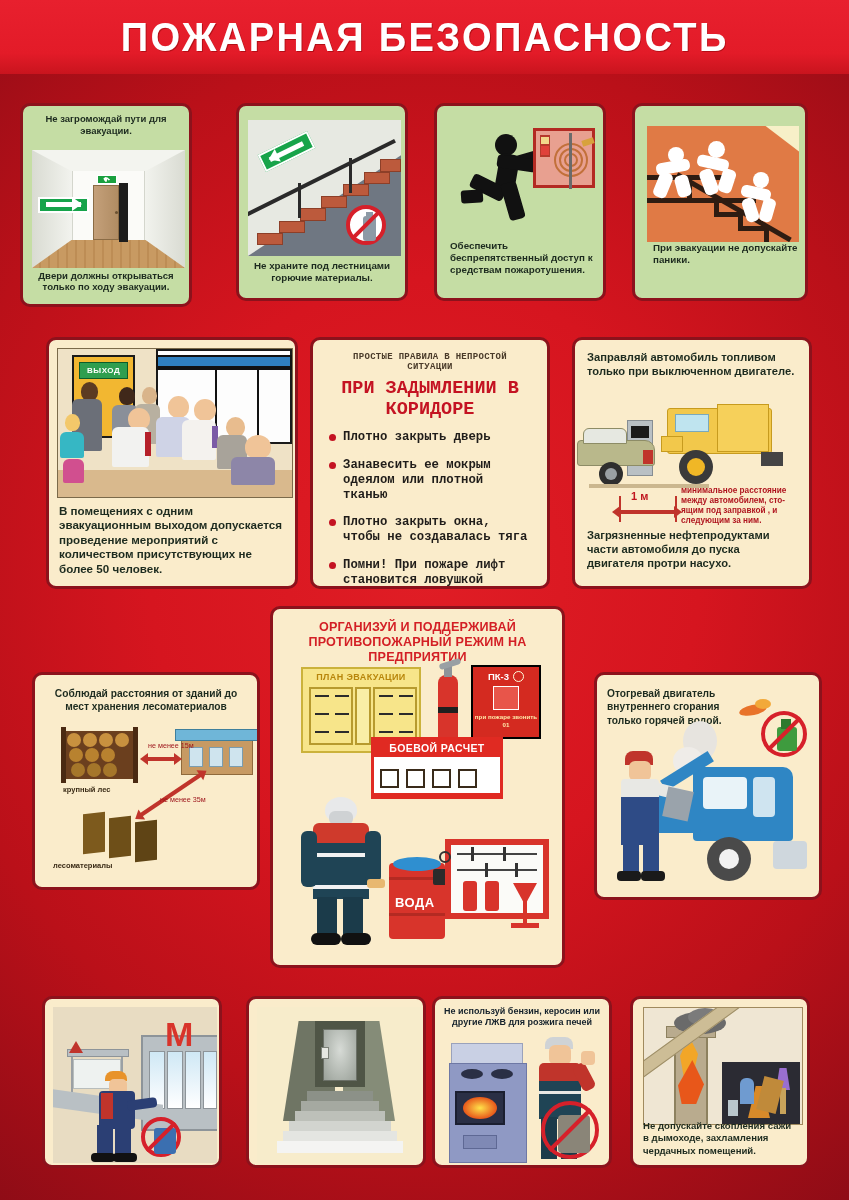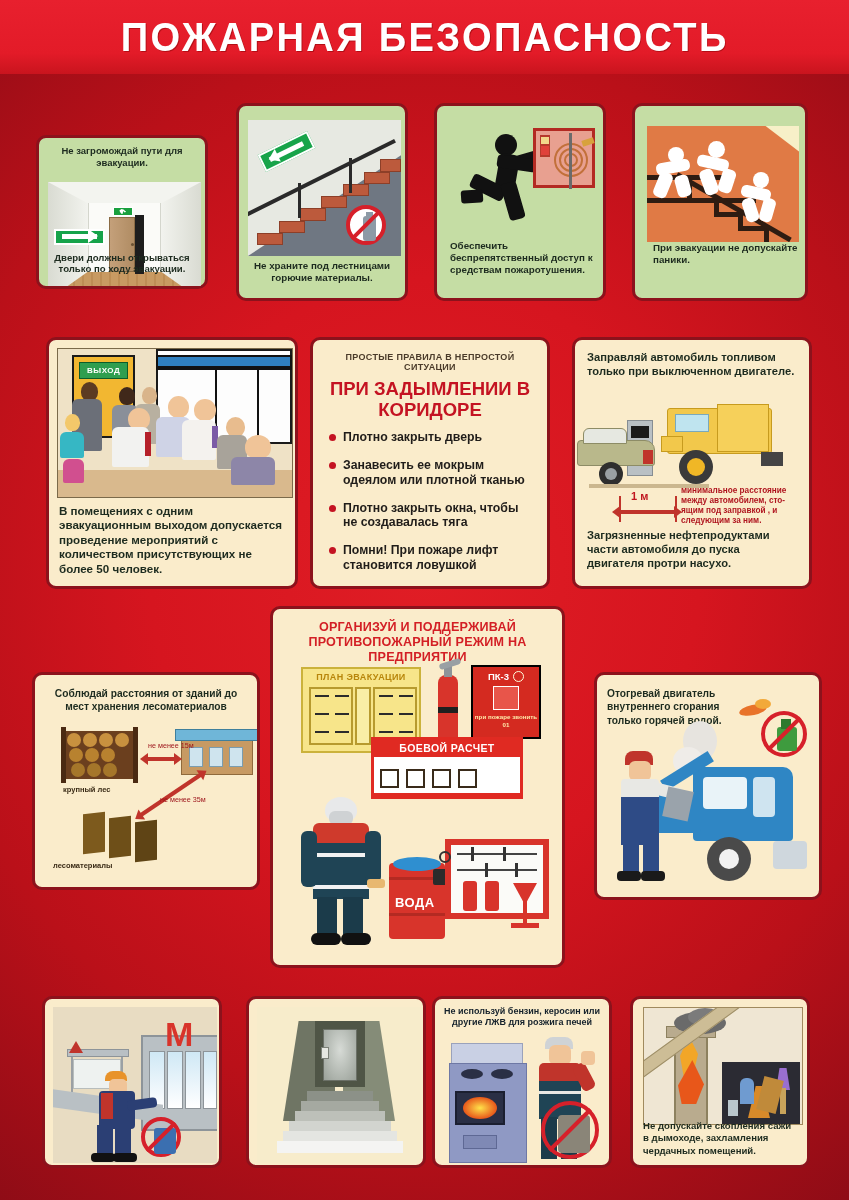--- a/index.html
+++ b/index.html
@@ -157,21 +157,21 @@
 </style>
 </head>
 <body>
 
 <div id="poster">
 
   <div id="header">
     <div class="title">ПОЖАРНАЯ БЕЗОПАСНОСТЬ</div>
   </div>
 
-  <div class="panel green" style="left:36px;top:103px;width:172px;height:154px;margin-top:32px;">
+  <div class="panel green" style="left:20px;top:103px;width:172px;height:204px;">
     <div class="cap" style="padding-top:7px;font-size:9.5px;">Не загромождай пути для эвакуации.</div>
     <div class="art room" style="position:absolute;left:9px;top:44px;width:153px;height:118px;">
       <div class="wallL"></div>
         <div class="wallR"></div>
         <div class="back"></div>
       <div class="floor"></div>
       <div class="doorOpen"></div>
       <div class="door"></div>
         <div class="knob"></div>
       <div class="exitSign"></div>
@@ -294,21 +294,21 @@
       <span class="body" style="left:53%;top:48%;width:34px;height:40px;background:#f4f2ee;"></span>
       <span style="position:absolute;left:66%;top:52%;width:6px;height:22px;background:#7b5ba6;"></span>
       <span class="head" style="left:72%;top:46%;width:19px;height:20px;background:#e8bc8e;"></span>
       <span class="body" style="left:68%;top:58%;width:30px;height:34px;background:#a8a39a;"></span>
       <span class="head" style="left:80%;top:58%;width:26px;height:24px;background:#f0c498;"></span>
       <span class="body" style="left:74%;top:73%;width:44px;height:28px;background:#8d86a8;"></span>
     </div>
     <div class="cap left" style="position:absolute;left:0;top:164px;width:100%;font-size:11.6px;padding:0 10px;line-height:1.24;">В помещениях с одним эвакуационным выходом допускается проведение мероприятий с количеством присутствующих не более 50 человек.</div>
   </div>
 
-  <div class="panel cream" style="left:310px;top:337px;width:240px;height:252px;padding:12px 16px;">
+  <div class="panel cream" style="left:310px;top:337px;width:240px;height:252px;padding:12px 16px;font-family:Liberation Mono, monospace;">
     <div class="kicker">ПРОСТЫЕ ПРАВИЛА В НЕПРОСТОЙ СИТУАЦИИ</div>
     <div class="bigred" style="margin-top:7px;">ПРИ ЗАДЫМЛЕНИИ В КОРИДОРЕ</div>
     <ul class="bullets">
       <li>
           <span class="dot"></span>
           <span class="txt">Плотно закрыть дверь</span>
         </li>
       <li>
           <span class="dot"></span>
           <span class="txt">Занавесить ее мокрым одеялом или плотной тканью</span>
@@ -429,21 +429,21 @@
 
     <div class="pkbox" style="left:198px;top:56px;width:70px;height:74px;display:flex;flex-direction:column;align-items:center;">
       <div style="display:flex;align-items:center;gap:4px;margin-top:4px;">
         <span class="pkt">ПК-3</span>
         <span style="width:11px;height:11px;border-radius:50%;border:1.5px solid #ffd; display:inline-block;"></span>
       </div>
       <span style="width:26px;height:24px;background:#e8554a;border:1px solid #fff;margin-top:4px;display:block;"></span>
       <span class="pks" style="margin-top:3px;">при пожаре звонить  01</span>
     </div>
 
-    <div class="brbox" style="left:98px;top:128px;width:152px;height:62px;">
+    <div class="brbox" style="left:98px;top:128px;width:132px;height:62px;">
       <div class="brt">БОЕВОЙ РАСЧЕТ</div>
       <div class="brw">
         <i style="left:6px;"></i>
           <i style="left:32px;"></i>
           <i style="left:58px;"></i>
           <i style="left:84px;"></i>
       </div>
     </div>
 
     <div style="position:absolute;left:26px;top:188px;width:82px;height:152px;">

